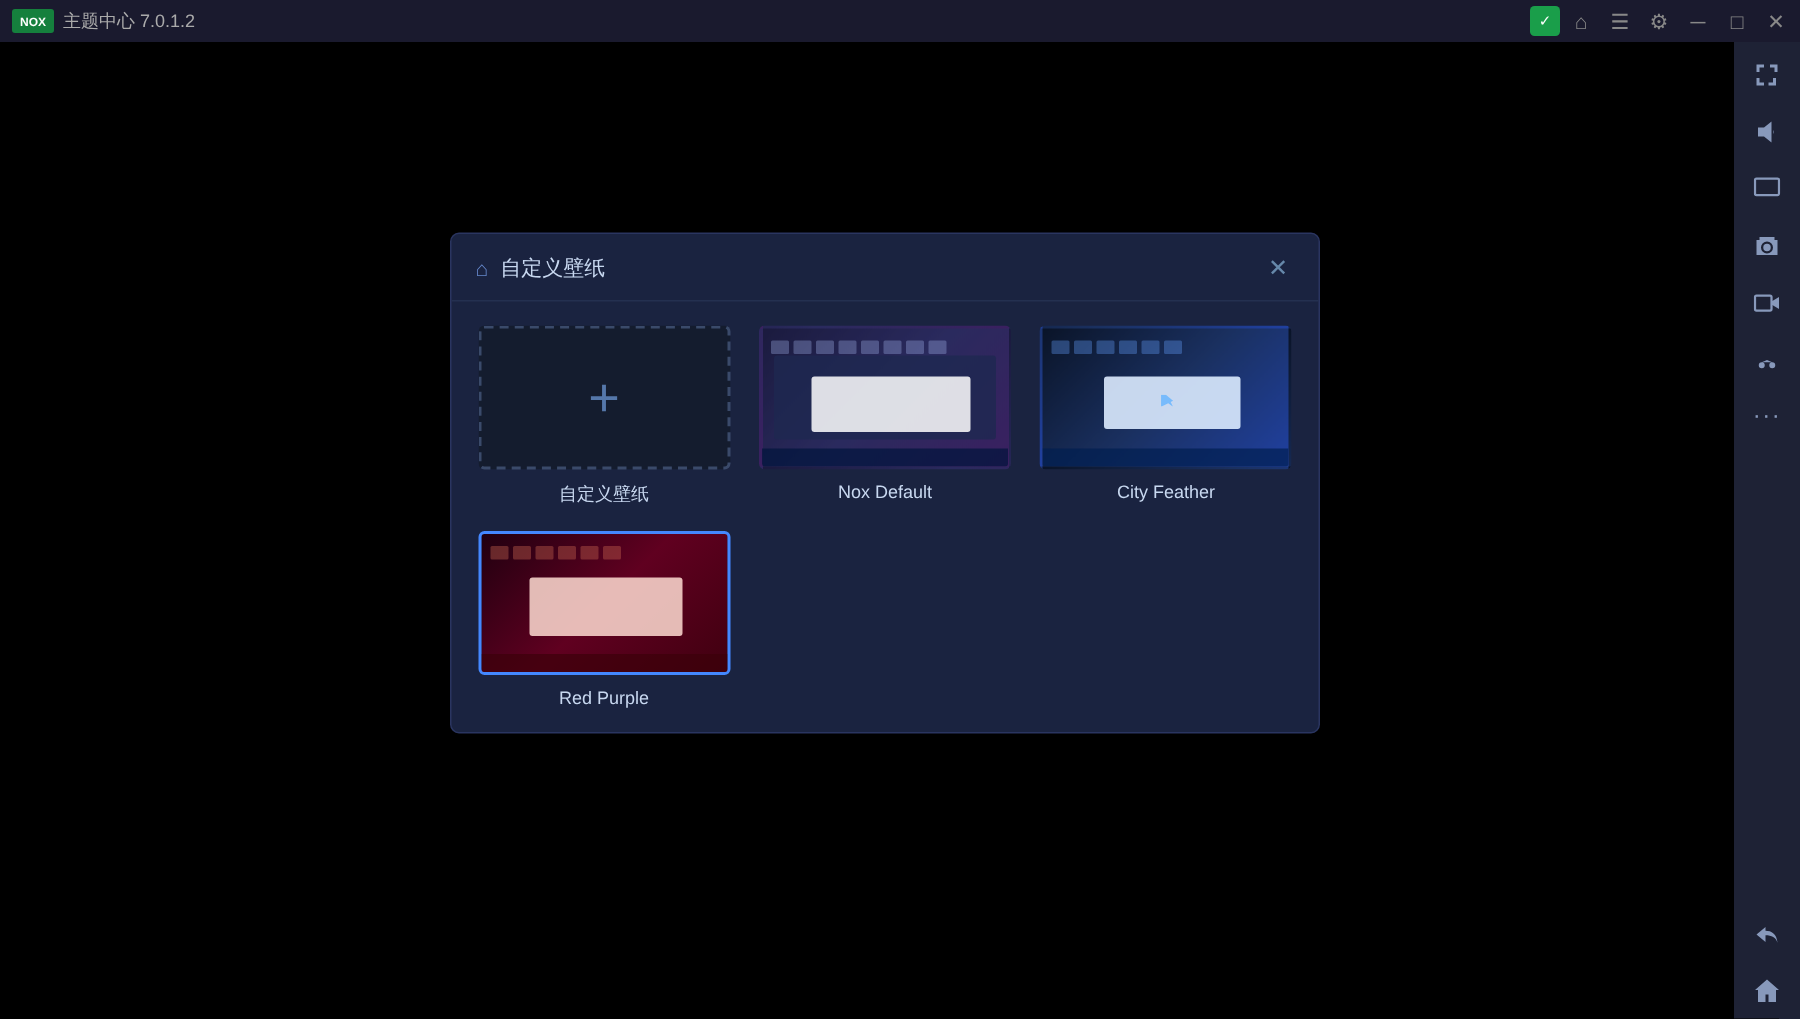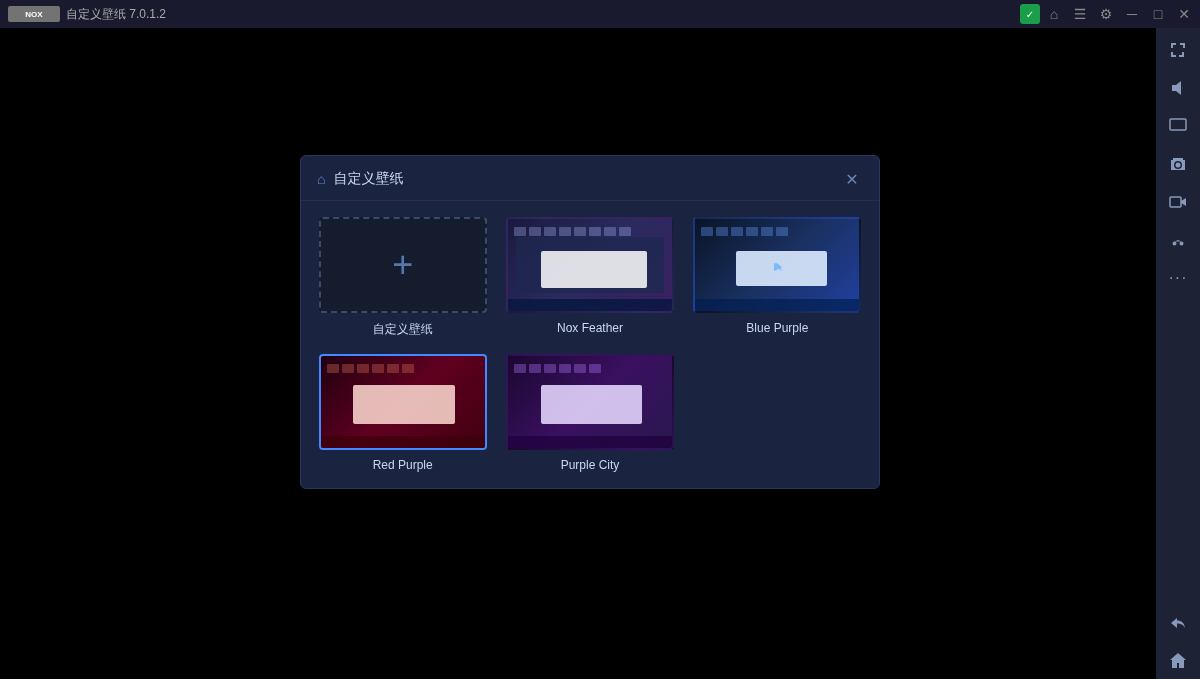--- a/index.html
+++ b/index.html
@@ -25,23 +25,23 @@
     }
 
     .title-bar-left {
       display: flex;
       align-items: center;
       padding-left: 8px;
       gap: 6px;
     }
 
     .nox-logo {
-      width: 52px;
+      width: 28px;
       height: 16px;
-      background: #737373;
+      background: #15803d;
       border-radius: 2px;
       display: flex;
       align-items: center;
       justify-content: center;
       font-size: 8px;
       color: white;
       font-weight: bold;
     }
 
     .title-text {
@@ -303,21 +303,21 @@
       background: rgba(100,180,255,0.8);
       clip-path: polygon(0 0, 0 100%, 60% 70%, 100% 100%, 80% 60%, 100% 50%, 40% 0);
     }
   </style>
 </head>
 <body>
 
 <div class="title-bar">
   <div class="title-bar-left">
     <div class="nox-logo">NOX</div>
-    <span class="title-text">自定义壁纸 7.0.1.2</span>
+    <span class="title-text">主题中心 7.0.1.2</span>
   </div>
   <div class="title-bar-controls">
     <div class="title-bar-icon tray">✓</div>
     <div class="title-bar-icon">⌂</div>
     <div class="title-bar-icon">☰</div>
     <div class="title-bar-icon">⚙</div>
     <div class="title-bar-icon">─</div>
     <div class="title-bar-icon">□</div>
     <div class="title-bar-icon close">✕</div>
   </div>
@@ -400,67 +400,52 @@
             <div class="thumb-icon-sq"></div>
             <div class="thumb-icon-sq"></div>
             <div class="thumb-icon-sq"></div>
             <div class="thumb-icon-sq"></div>
             <div class="thumb-icon-sq"></div>
             <div class="thumb-icon-sq"></div>
           </div>
           <div class="thumb-window" style="top:35%;left:20%;width:65%;height:40%;border-radius:2px;"></div>
           <div class="thumb-taskbar"></div>
         </div>
-        <span class="theme-name">Nox Feather</span>
+        <span class="theme-name">Nox Default</span>
       </div>
 
       <div class="theme-item">
         <div class="theme-thumbnail thumb-blue-feather">
           <div class="thumb-icons-row">
             <div class="thumb-icon-sq" style="background:rgba(100,160,255,0.35);"></div>
             <div class="thumb-icon-sq" style="background:rgba(100,160,255,0.35);"></div>
             <div class="thumb-icon-sq" style="background:rgba(100,160,255,0.35);"></div>
             <div class="thumb-icon-sq" style="background:rgba(100,160,255,0.35);"></div>
             <div class="thumb-icon-sq" style="background:rgba(100,160,255,0.35);"></div>
             <div class="thumb-icon-sq" style="background:rgba(100,160,255,0.35);"></div>
           </div>
           <div class="thumb-window" style="top:35%;left:25%;width:55%;height:38%;background:rgba(220,235,255,0.9);"></div>
           <div class="thumb-cursor" style="top:48%;left:48%;"></div>
           <div class="thumb-taskbar" style="background:rgba(0,30,80,0.7);"></div>
         </div>
-        <span class="theme-name">Blue Purple</span>
+        <span class="theme-name">City Feather</span>
       </div>
 
       <div class="theme-item selected">
         <div class="theme-thumbnail thumb-red-planet">
           <div class="thumb-icons-row">
             <div class="thumb-icon-sq" style="background:rgba(200,100,80,0.4);"></div>
             <div class="thumb-icon-sq" style="background:rgba(200,100,80,0.4);"></div>
             <div class="thumb-icon-sq" style="background:rgba(200,100,80,0.4);"></div>
             <div class="thumb-icon-sq" style="background:rgba(200,100,80,0.4);"></div>
             <div class="thumb-icon-sq" style="background:rgba(200,100,80,0.4);"></div>
             <div class="thumb-icon-sq" style="background:rgba(200,100,80,0.4);"></div>
           </div>
           <div class="thumb-window" style="top:32%;left:20%;width:62%;height:42%;background:rgba(255,220,210,0.85);"></div>
           <div class="thumb-taskbar" style="background:rgba(60,0,10,0.7);"></div>
         </div>
         <span class="theme-name">Red Purple</span>
       </div>
 
-      <div class="theme-item">
-        <div class="theme-thumbnail thumb-purple-city">
-          <div class="thumb-icons-row">
-            <div class="thumb-icon-sq" style="background:rgba(180,120,255,0.35);"></div>
-            <div class="thumb-icon-sq" style="background:rgba(180,120,255,0.35);"></div>
-            <div class="thumb-icon-sq" style="background:rgba(180,120,255,0.35);"></div>
-            <div class="thumb-icon-sq" style="background:rgba(180,120,255,0.35);"></div>
-            <div class="thumb-icon-sq" style="background:rgba(180,120,255,0.35);"></div>
-            <div class="thumb-icon-sq" style="background:rgba(180,120,255,0.35);"></div>
-          </div>
-          <div class="thumb-window" style="top:32%;left:20%;width:62%;height:42%;background:rgba(230,215,255,0.88);"></div>
-          <div class="thumb-taskbar" style="background:rgba(30,0,60,0.7);"></div>
-        </div>
-        <span class="theme-name">Purple City</span>
-      </div>
 
     </div>
   </div>
 </div>
 
 </body></html>

